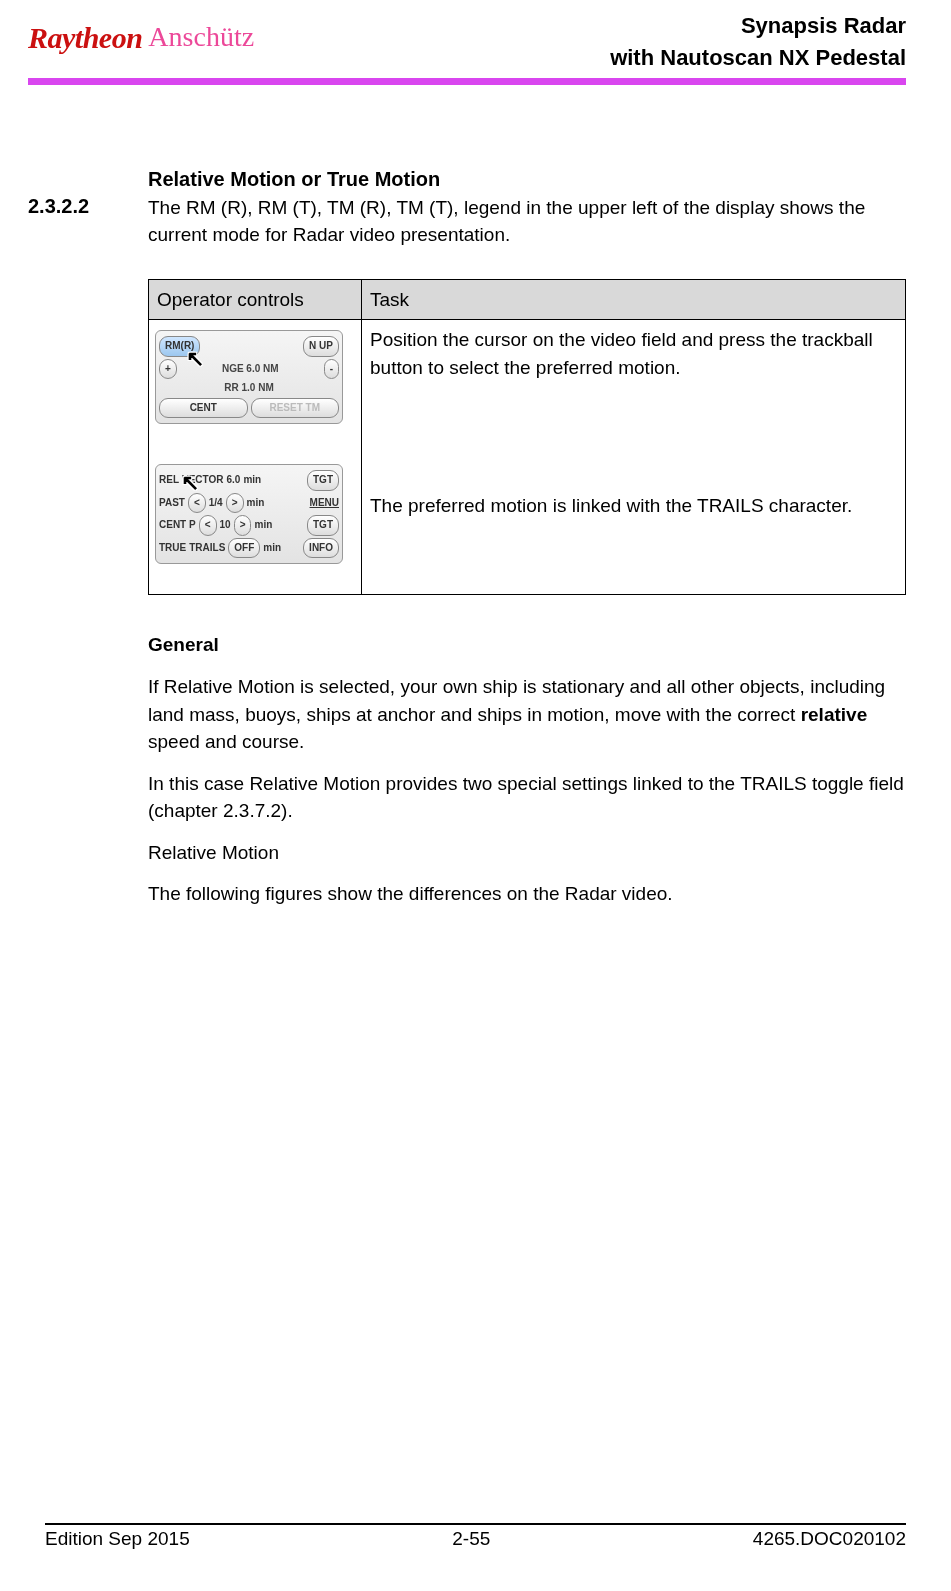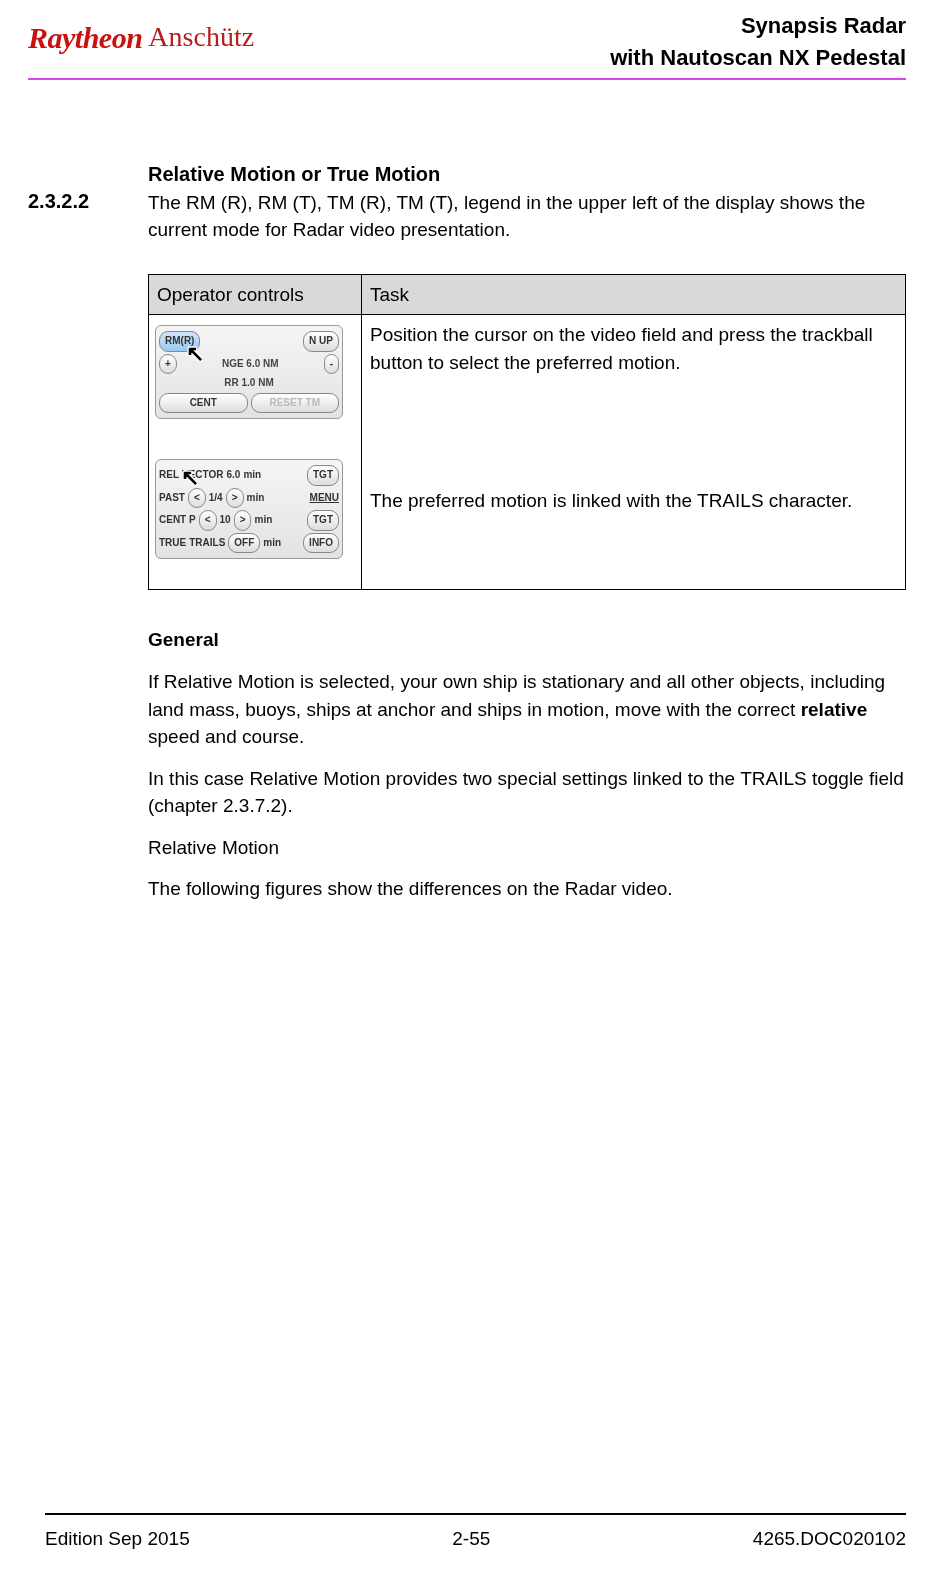--- a/index.html
+++ b/index.html
@@ -15,41 +15,41 @@
     min-height: 1591px;
     margin: 0 auto;
     position: relative;
     box-sizing: border-box;
     padding: 10px 45px 0 28px;
   }
   .header {
     display: flex;
     justify-content: space-between;
     align-items: flex-start;
-    border-bottom: 2px solid #d946ef;
+    border-bottom: 7px solid #d946ef;
     padding-bottom: 4px;
   }
   .logo {
     display: flex;
     align-items: center;
     gap: 6px;
     padding-top:6px;
   }
   .raytheon {
     font-family: Georgia, 'Times New Roman', serif;
     font-weight: bold;
     font-style: italic;
     font-size: 30px;
     color: #cb1010;
     letter-spacing: -0.5px;
   }
   .anschutz {
     font-family: "Times New Roman", serif;
     font-size: 28px;
-    color: #b91c1c;
+    color: #ec4899;
   }
   .doc-titles {
     text-align: right;
     font-size: 22px;
     margin-left: 20px;
   }
   .doc-titles .bold { font-weight: bold; }
   .content {
     margin-top: 80px;
   }
@@ -124,21 +124,20 @@
   .deflist {
     margin-left: 90px;
   }
   .defrow { display:flex; margin: 8px 0; }
   .defterm { width: 180px; }
   .footer {
     position: absolute;
     bottom: 38px;
     left: 45px; right:45px;
     border-top: 2px solid #000;
-    padding-top: 10px;
     display:flex;
     justify-content: space-between;
     font-size:19px;
   }
 </style>
 </head>
 <body>
 
 <div class="page">
 

